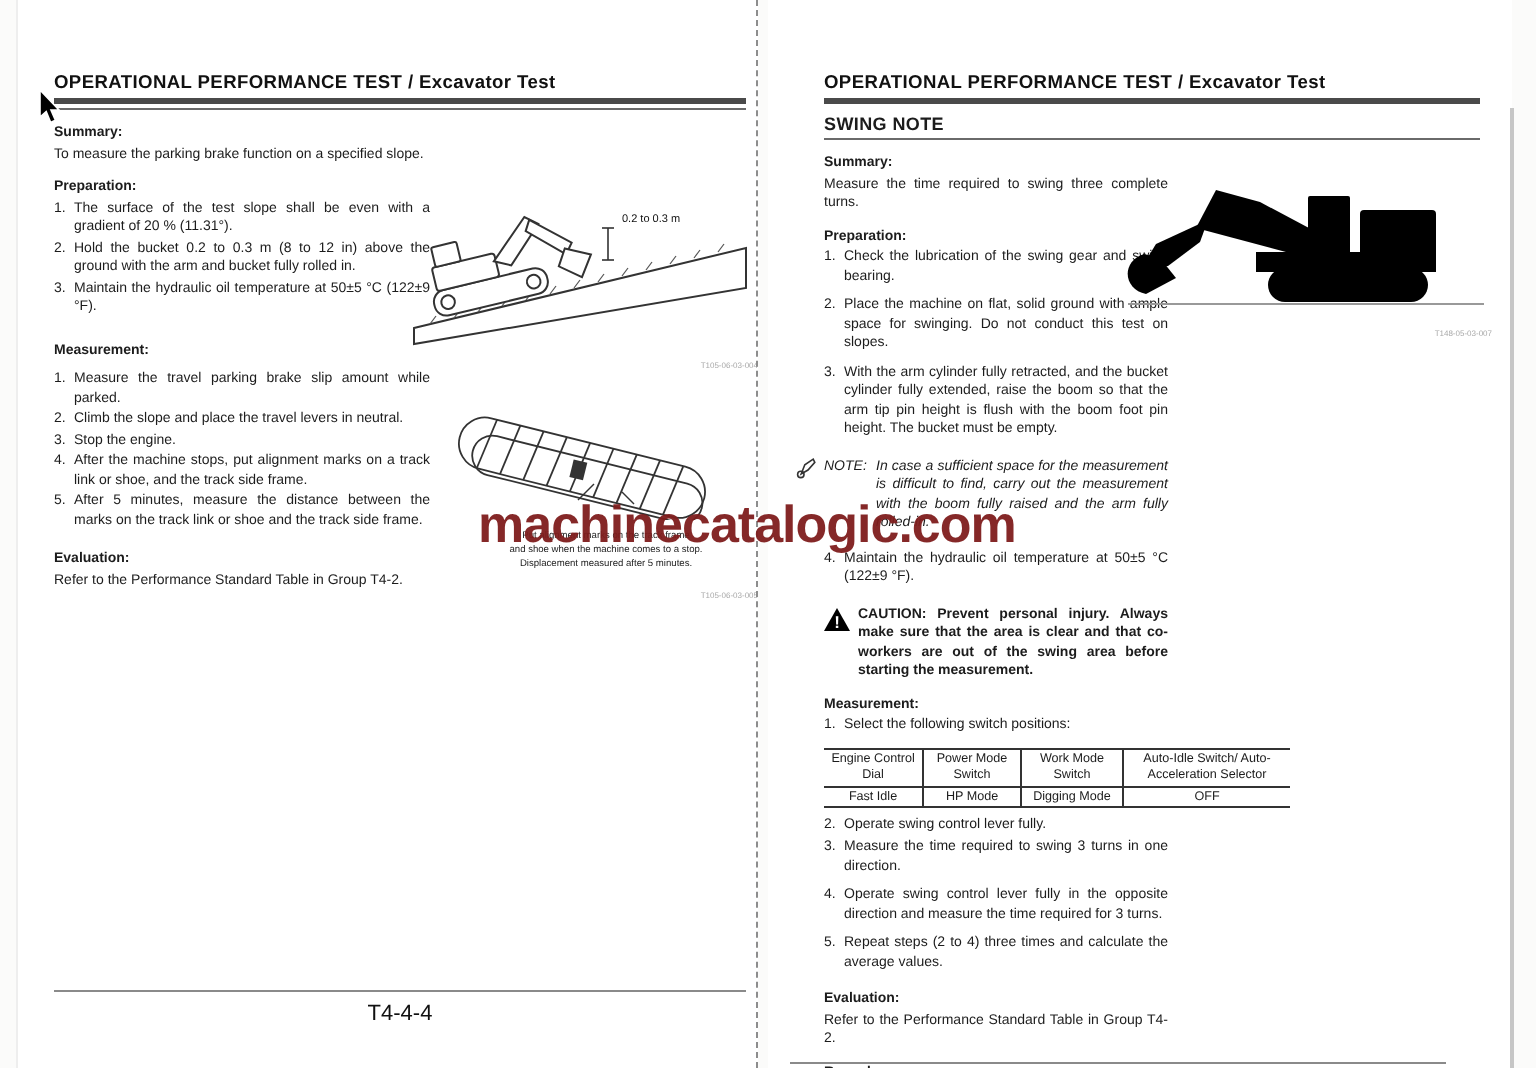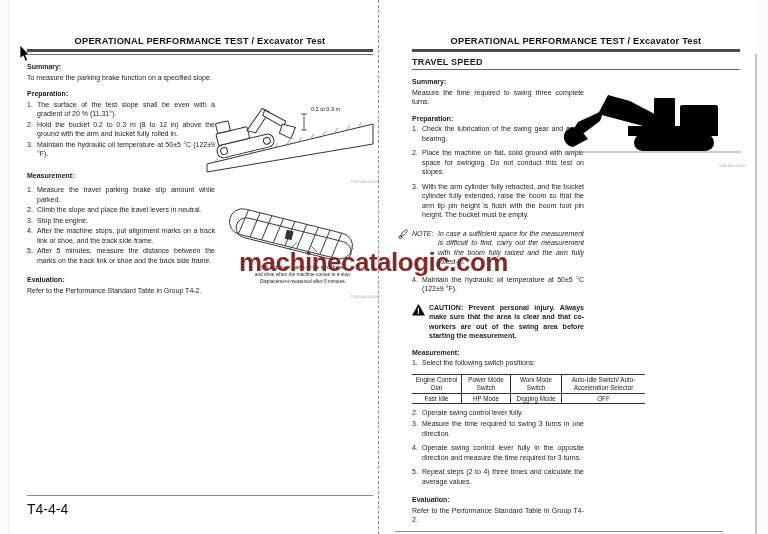--- a/index.html
+++ b/index.html
@@ -11,21 +11,21 @@
   .page{position:absolute;top:0;height:534px;background:#ffffff;}
   .page-left{left:8px;width:370px;border-left:1px solid #eeeeee;}
   .page-right{left:384px;width:372px;}
   .divider{position:absolute;left:378px;top:0;height:534px;width:0;border-left:1px dashed #8d8d8d;z-index:5;}
   .edge-bar{position:absolute;left:755px;top:54px;height:480px;width:2px;background:#c6c6c6;z-index:4;}
 
   .content{position:absolute;top:36px;}
   .content-l{left:18px;width:346px;}
   .content-r{left:28px;width:328px;}
 
-  .hdr{font-size:9.3px;font-weight:bold;text-align:center;letter-spacing:.2px;color:#111;}
+  .hdr{font-size:9.3px;font-weight:bold;letter-spacing:.2px;color:#111;}
   .hdr-rule{height:3px;background:#4a4a4a;margin-top:3px;}
   .sec-title{font-size:9px;font-weight:bold;margin-top:5px;letter-spacing:.2px;}
   .title-rule{height:1px;background:#6a6a6a;margin-top:2px;}
 
   .textcol{font-size:7px;line-height:1.36;text-align:justify;margin-top:7px;}
   .textcol-l{width:188px;}
   .textcol-r{width:172px;}
   .lbl{font-weight:bold;margin-top:7px;margin-bottom:1px;}
   .para{text-align:justify;}
   .li{display:flex;margin-top:1px;}
@@ -49,21 +49,21 @@
   table.sw th+th,table.sw td+td{border-left:1px solid #333;}
 
   .fig{position:absolute;}
   .figcode{font-size:4px;color:#a8a8a8;text-align:right;margin-top:1px;}
   .fig-cap{font-size:4.8px;color:#222;line-height:1.3;text-align:center;margin-top:1px;}
 
   .footer{position:absolute;top:495px;}
   .footer-l{left:18px;width:346px;}
   .footer-r{left:11px;width:328px;margin-top:36px;}
   .footer-rule{height:1.4px;background:#8a8a8a;}
-  .footer-txt{text-align:left;font-size:14px;margin-top:5px;color:#111;}
+  .footer-txt{text-align:center;font-size:11px;margin-top:5px;color:#111;}
 
   .watermark{position:absolute;left:239px;top:247px;z-index:30;font-size:26px;font-weight:bold;
     letter-spacing:-.5px;opacity:.95;white-space:nowrap;pointer-events:none;}
   .cursor{position:absolute;left:19px;top:45px;z-index:40;}
 </style>
 </head>
 <body>
 
 <div class="page page-left">
   <div class="content content-l">
@@ -182,21 +182,21 @@
   <div class="footer footer-l">
     <div class="footer-rule"></div>
     <div class="footer-txt">T4-4-4</div>
   </div>
 </div>
 
 <div class="page page-right">
   <div class="content content-r">
     <div class="hdr">OPERATIONAL PERFORMANCE TEST / Excavator Test</div>
     <div class="hdr-rule"></div>
-    <div class="sec-title">TRAVEL SPEED</div>
+    <div class="sec-title">SWING NOTE</div>
     <div class="title-rule"></div>
 
     <div class="textcol textcol-r">
       <div class="lbl">Summary:</div>
       <div class="para">Measure the time required to swing three complete turns.</div>
 
       <div class="lbl">Preparation:</div>
       <div class="li">
         <span class="num">1.</span>
         <span class="txt">Check the lubrication of the swing gear and swing bearing.</span>

